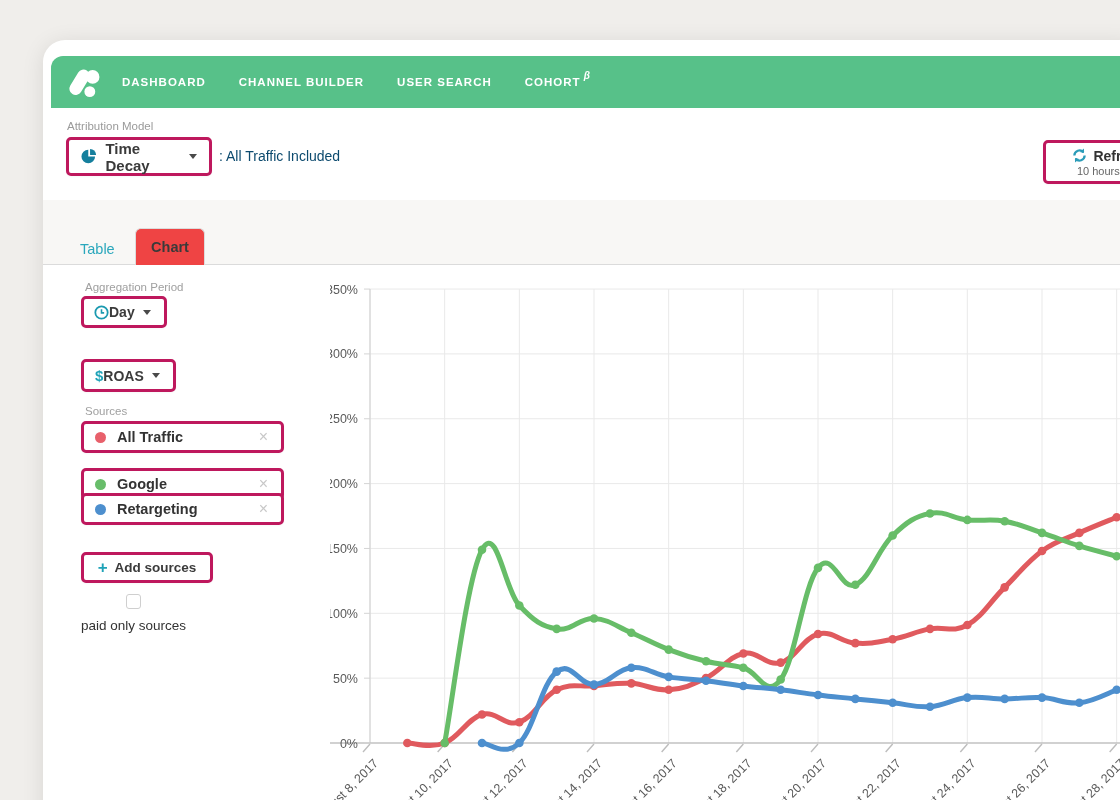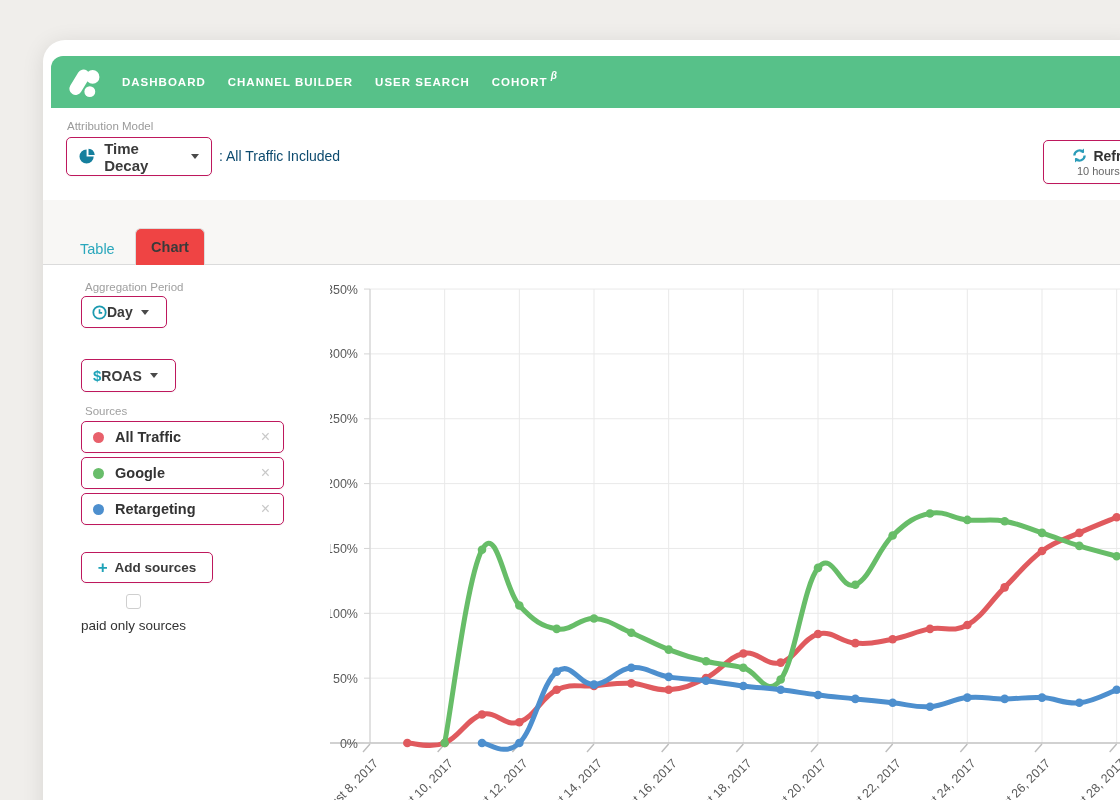--- a/index.html
+++ b/index.html
@@ -14,30 +14,30 @@
     background:#fff;border-radius:22px 0 0 0;
     box-shadow:0 3px 22px rgba(0,0,0,.10);
   }
   
   .navbar{
     position:absolute;left:8px;top:16px;right:-10px;height:52px;
     background:#57c189;border-radius:12px 0 0 0;
     display:flex;align-items:center;
   }
   .logo{margin-left:15px;width:34px;height:34px;flex:0 0 auto;}
-  .nav-items{display:flex;gap:22px;margin-left:22px;align-items:center;}
+  .nav-items{display:flex;gap:33px;margin-left:22px;align-items:center;}
   .nav-item{
     color:#fff;font-size:11.5px;font-weight:bold;letter-spacing:1px;
     cursor:pointer;white-space:nowrap;position:relative;
   }
   .beta{font-size:10px;font-style:italic;position:relative;top:-7px;margin-left:3px;font-weight:bold;}
   
   .attr-label{position:absolute;left:24px;top:80px;font-size:11.5px;color:#9a9a9a;text-align:right;}
   .btn{
-    background:#fff;border:1px solid #be185d;border-radius:5px;
+    background:#fff;border:3px solid #be185d;border-radius:5px;
     display:flex;align-items:center;box-sizing:border-box;
     box-shadow:0 1px 2px rgba(0,0,0,.03);cursor:pointer;
   }
   .time-decay-btn{position:absolute;left:23px;top:97px;width:146px;height:39px;padding:0 12px;}
   .time-decay-btn .lbl{font-size:15px;font-weight:bold;color:#3b3b3b;margin-left:9px;}
   .caret{width:0;height:0;border-left:4px solid transparent;border-right:4px solid transparent;
     border-top:5px solid #4a4a4a;margin-left:8px;}
   .attr-suffix{position:absolute;left:176px;top:108px;font-size:14px;color:#0c4a6e;text-align:center;}
   .refresh-btn{
     position:absolute;left:1000px;top:100px;width:132px;height:44px;
@@ -144,21 +144,21 @@
     <span class="small-btn-lbl">ROAS</span>
     <span class="caret"></span>
   </div>
 
   <div class="side-label" style="left:42px;top:365px;">Sources</div>
   <div class="btn pill" style="top:381px;">
     <span class="dot" style="background: rgb(232, 96, 107);"></span>
     <span class="name">All Traffic</span>
     <span class="x">×</span>
   </div>
-  <div class="btn pill" style="top:417px;">
+  <div class="btn pill" style="top:428px;">
     <span class="dot" style="background: rgb(104, 189, 106);"></span>
     <span class="name">Google</span>
     <span class="x">×</span>
   </div>
   <div class="btn pill" style="top:453px;">
     <span class="dot" style="background: rgb(77, 143, 206);"></span>
     <span class="name">Retargeting</span>
     <span class="x">×</span>
   </div>
 

